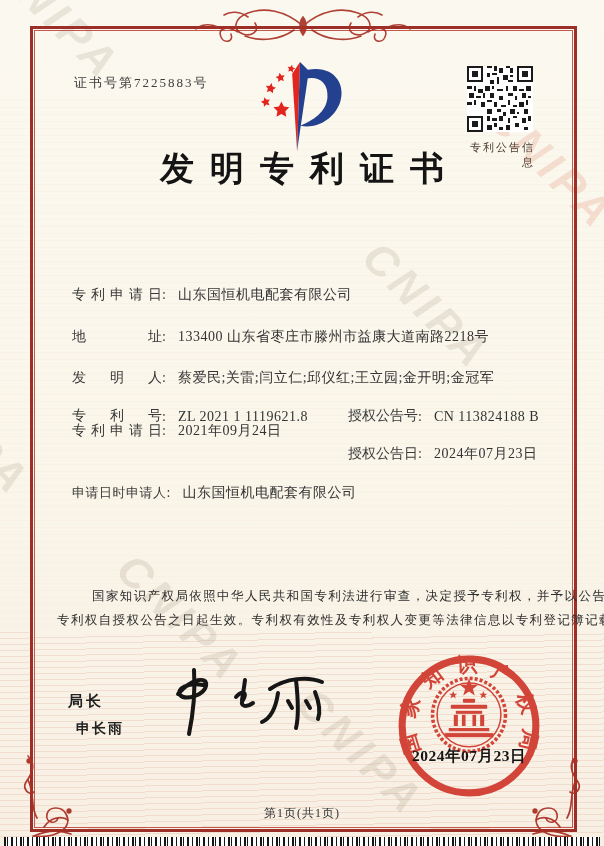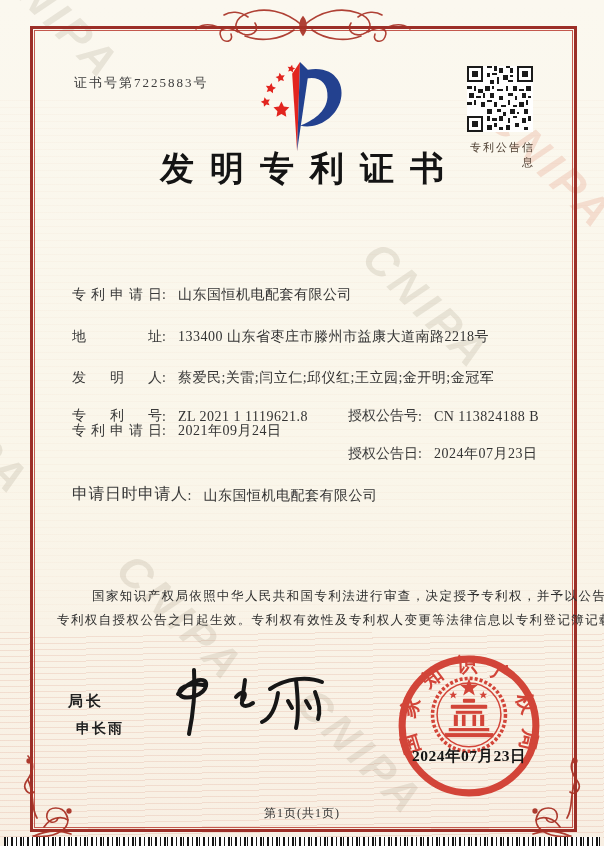--- a/index.html
+++ b/index.html
@@ -30,21 +30,21 @@
     font-size:34px;font-weight:bold;letter-spacing:16px;padding-left:16px;color:#141414;}
   .qr-wrap{position:absolute;left:465px;top:66px;z-index:2;width:70px;text-align:right;}
   .qr{width:66px;height:66px;display:block;margin:0 auto;}
   .qr-label{margin-top:8px;font-size:11px;letter-spacing:2px;color:#4a3b2e;}
   
   .row{position:absolute;left:72px;z-index:2;font-size:14px;color:#3a3a3a;white-space:nowrap;}
   .row .lbl{display:inline-block;vertical-align:bottom;}
   .row .lbl.j{width:90px;text-align:justify;text-align-last:justify;}
   .row .colon::after{content:":";margin-right:12px;}
   .row .val{letter-spacing:0.5px;color:#333;}
-  .row.small .lbl{font-size:16px;letter-spacing:0.5px;}
+  .row.small .lbl{font-size:13px;letter-spacing:0.5px;}
   .row.right{left:342px;margin-left:6px;}
   
   .notice{position:absolute;z-index:2;font-size:12.5px;letter-spacing:1.4px;color:#2e2e2e;white-space:nowrap;}
   .n1{left:92px;top:588px;}
   .n2{left:57px;top:612px;}
   
   .sign-title{position:absolute;left:68px;top:692px;z-index:2;font-size:15px;font-weight:600;letter-spacing:3px;color:#222;}
   .sign-name{position:absolute;left:76px;top:720px;z-index:2;font-size:14px;font-weight:600;letter-spacing:2px;color:#222;}
   .signature{position:absolute;left:150px;top:662px;z-index:2;}
   

